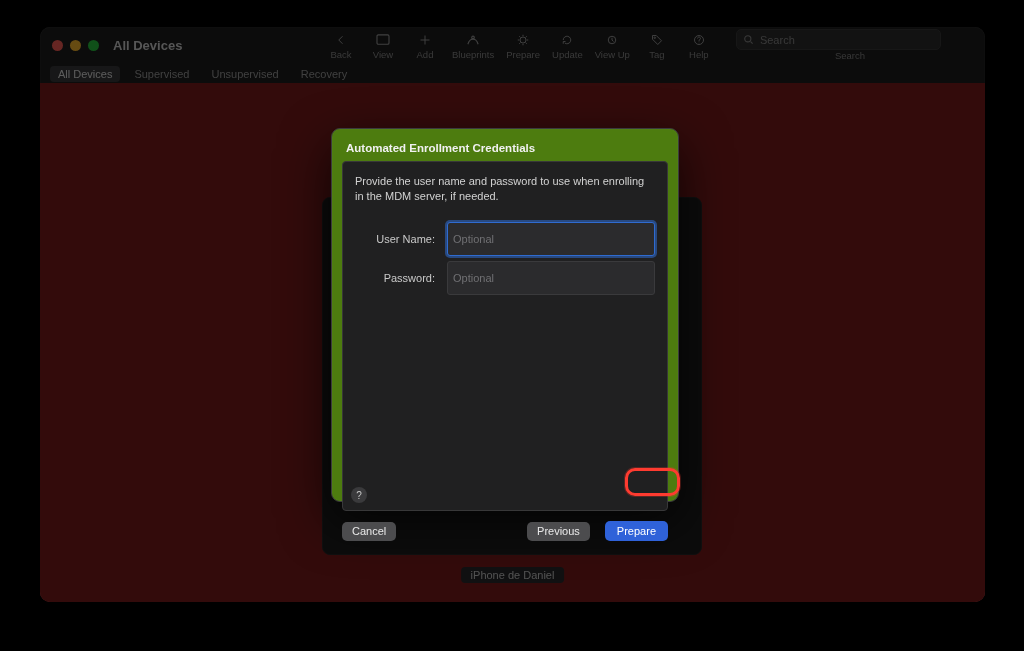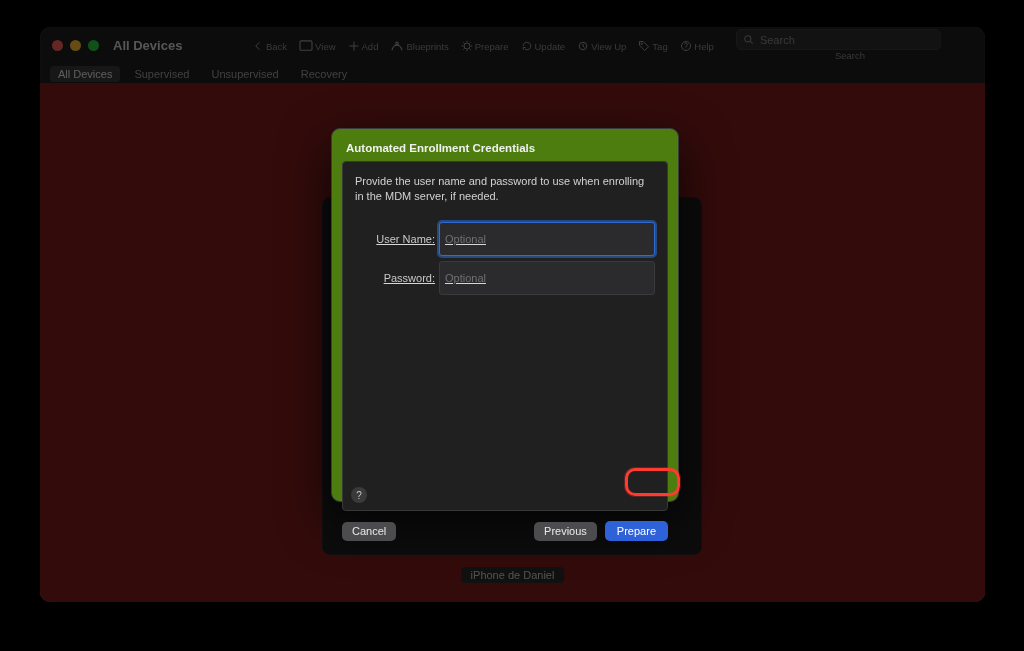--- a/index.html
+++ b/index.html
@@ -42,21 +42,21 @@
   .tl.max   { background: #28c840; }
   .win-title { font-weight: 600; color: #d6d6d6; }
 
   .toolbar {
     position: absolute; left: 0; right: 0; top: 0; height: 37px;
     display: flex; align-items: center; justify-content: flex-end;
     gap: 4px; padding-right: 10px;
     color: #8a8a8a; font-size: 9.5px;
   }
   .tool {
-    display: flex; flex-direction: row; align-items: center;
+    display: flex; flex-direction: column; align-items: center;
     justify-content: flex-start; gap: 2px;
     min-width: 38px;
     padding: 1px 4px 0;
     color: #8f8f8f;
   }
   .tool .glyph { height: 14px; display:flex; align-items:center; justify-content:center; }
   .tool .lab { font-size: 9.5px; }
   .tool svg { stroke: #a0a0a0; fill: none; stroke-width: 1.3; }
   .searchbox {
     display:flex; align-items:center;
@@ -127,21 +127,21 @@
     background: #202021;
     border: 1px solid #383839;
     border-radius: 4px;
     padding: 12px 12px 8px;
     position: relative;
   }
   .desc {
     color: #d2d2d2; font-size: 11px; line-height: 1.35;
     margin-bottom: 18px;
   }
-  .form-row { display:flex; align-items:center; gap:4px; margin: 5px 0; text-decoration: underline; }
+  .form-row { display:flex; align-items:center; gap:12px; margin: 5px 0; }
   .form-row .lbl { width: 80px; text-align: right; color:#c9c9c9; font-size:11px; }
   .txt {
     flex: 1; height: 17px;
     background: #2b2b2d;
     border: 1px solid #3a3a3c;
     border-radius: 3px;
     color: #bfbfbf; font-size: 11px;
     padding: 16px 5px;
     outline: none;
   }
@@ -324,18 +324,18 @@
       <div class="lbl">Password:</div>
       <input class="txt" type="password" placeholder="Optional" style="">
     </div>
 
     <div class="help">?</div>
   </div>
 
   <div class="sheet-buttons">
     <button class="btn">Cancel</button>
     <div class="spacer"></div>
-    <button class="btn" style="margin-right:8px;">Previous</button>
+    <button class="btn" style="margin-right:15px;">Previous</button>
     <button class="btn primary">Prepare</button>
   </div>
 </div>
 
 <div class="highlight-ring prepare"></div>
 
 </body></html>

